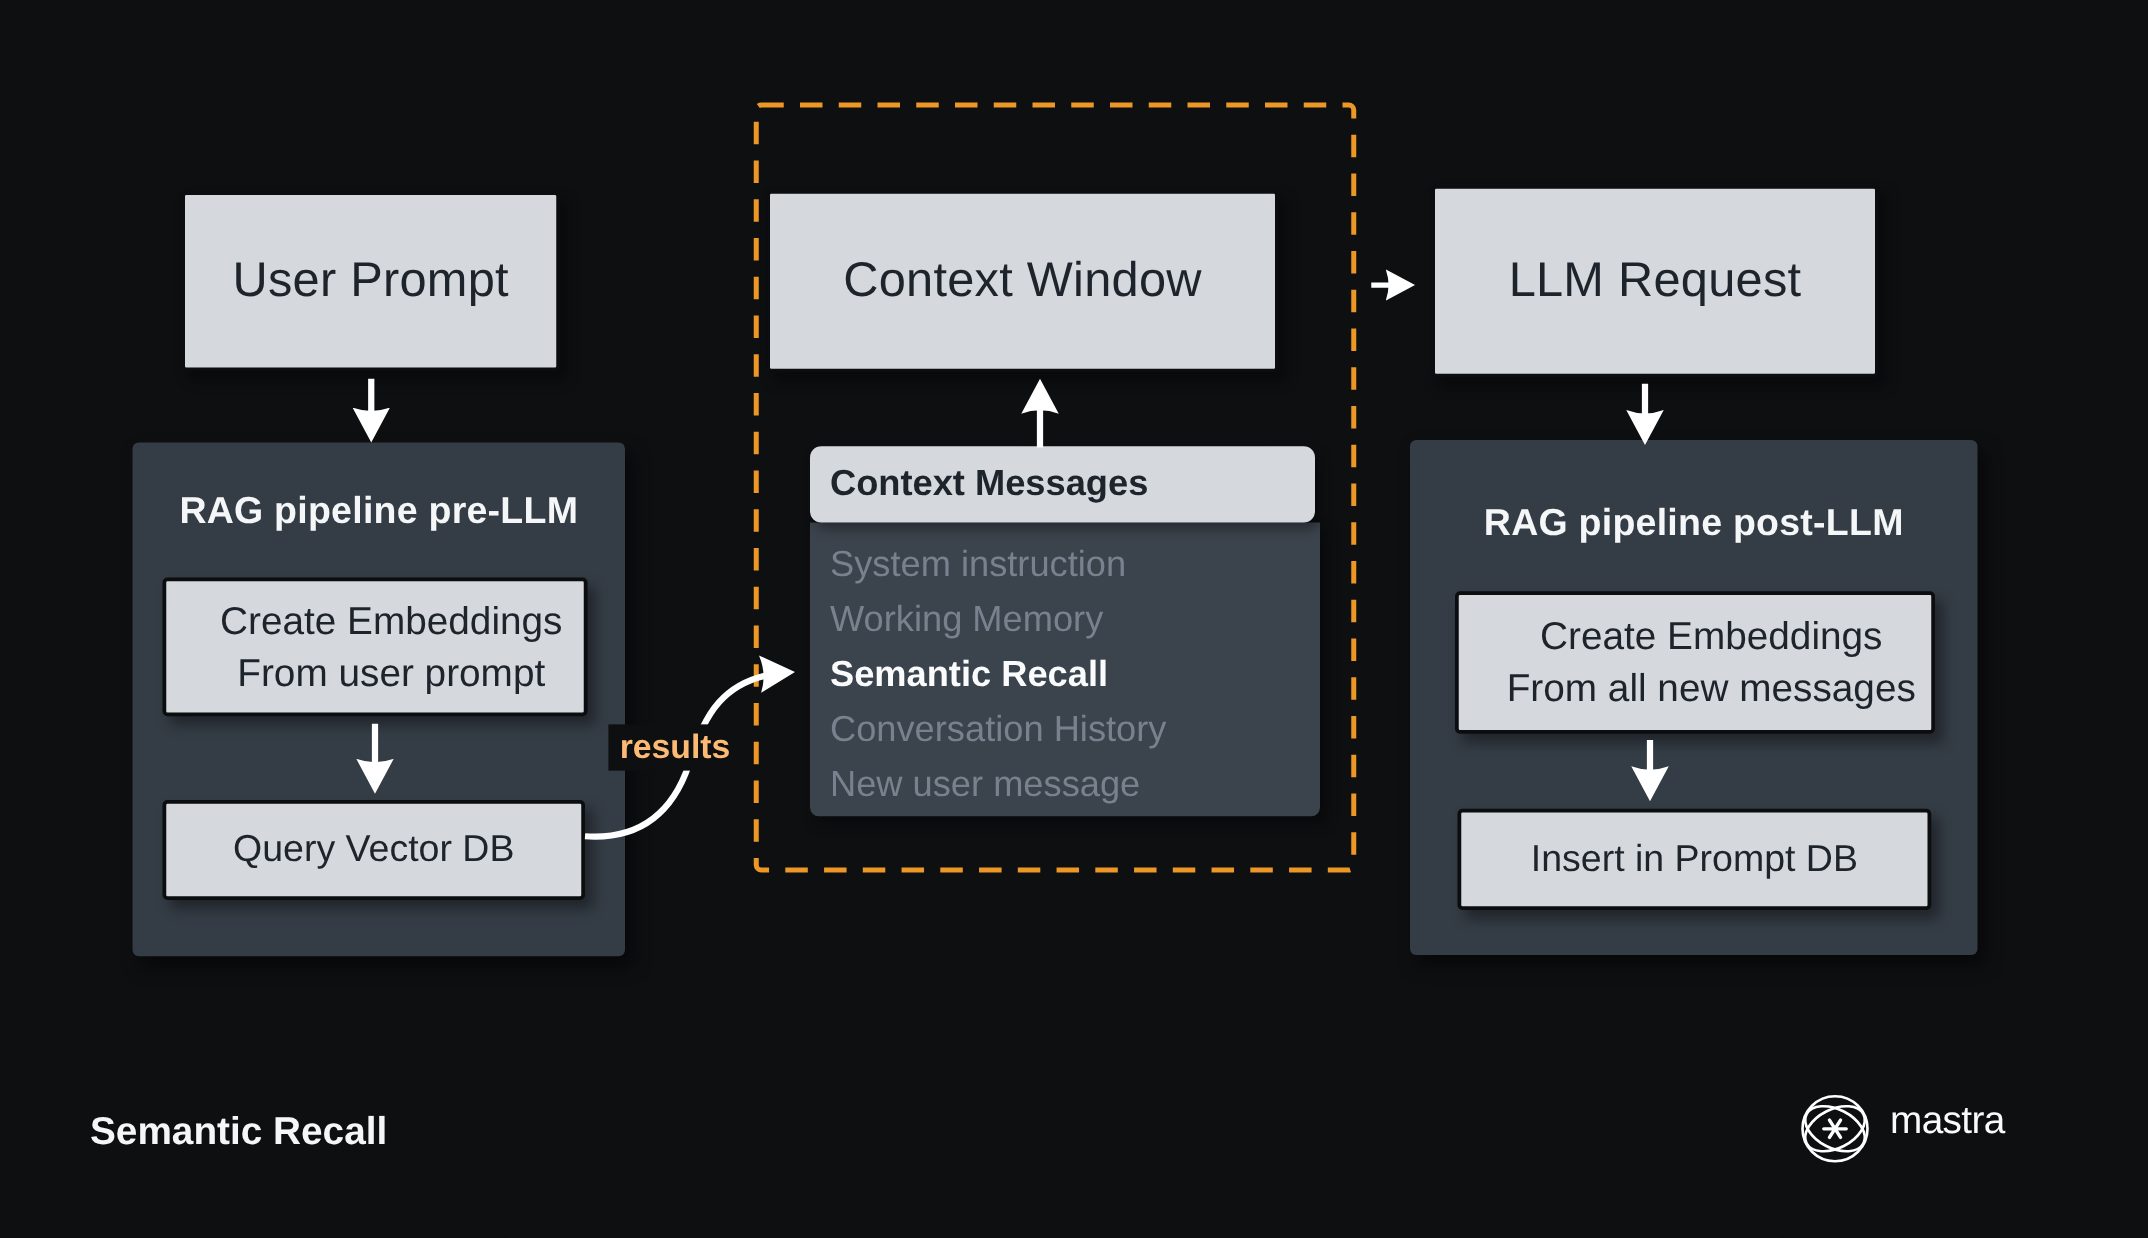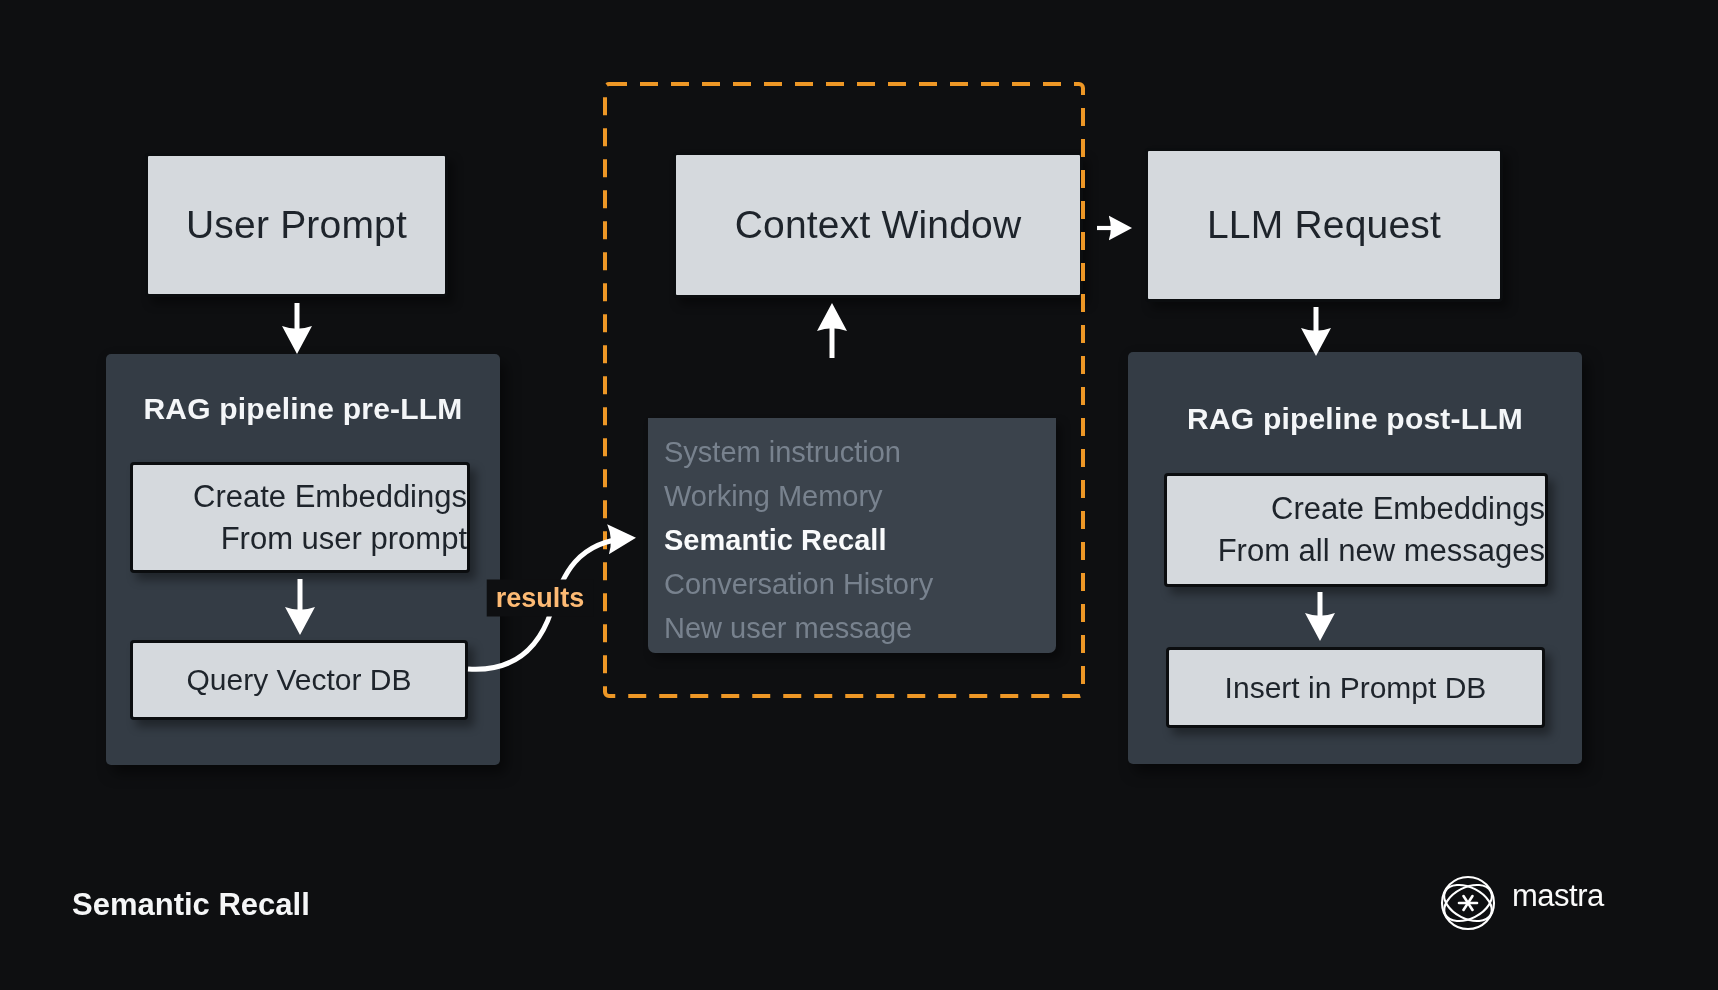--- a/index.html
+++ b/index.html
@@ -16,21 +16,21 @@
   }
   .node-title{justify-content:center;font-size:39px;letter-spacing:0.2px;}
   .container-dark{
     position:absolute;background:#343c45;border-radius:5px;z-index:1;
     box-shadow:6px 8px 14px rgba(0,0,0,0.5);
   }
   .container-title{
     position:absolute;left:0;width:100%;text-align:center;color:#f4f6f8;
     font-size:30px;font-weight:700;letter-spacing:0.2px;z-index:2;
   }
-  .two-line{flex-direction:column;align-items:flex-end;justify-content:center;
+  .two-line{flex-direction:column;align-items:center;justify-content:center;
     padding-left:26px;font-size:31px;line-height:42px;}
   .center-text{justify-content:center;font-size:30px;}
   .cm-header{
     position:absolute;background:#d5d9dd;border-radius:9px;color:#1e242b;
     display:flex;align-items:center;padding-left:16px;font-size:29px;font-weight:700;
     z-index:3;box-shadow:4px 5px 9px rgba(0,0,0,0.35);
   }
   .cm-panel{
     position:absolute;background:#3b434c;border-radius:0 0 7px 7px;z-index:2;
     padding:12px 0 0 16px;box-shadow:5px 6px 10px rgba(0,0,0,0.4);
@@ -76,24 +76,27 @@
     <div class="container-title" style="top:38px;">RAG pipeline pre-LLM</div>
     <div class="box-light two-line" style="left:24px;top:108px;width:340px;height:111px;">
       <span>Create Embeddings</span>
       <span>From user prompt</span>
     </div>
     <div class="box-light center-text" style="left:24px;top:286px;width:338px;height:80px;">
       <span>Query Vector DB</span>
     </div>
   </div>
 
-  <div class="box-light node-title" style="left:673px;top:152px;width:410px;height:146px;">
+  <div class="box-light node-title" style="left:613px;top:152px;width:410px;height:146px;">
     <span>Context Window</span>
   </div>
 
+  <div class="cm-header" style="left:648px;top:357px;width:404px;height:61px;">
+    <span>Context Messages</span>
+  </div>
 
   <div class="cm-panel" style="left:648px;top:418px;width:408px;height:235px;">
     <div class="cm-item">System instruction</div>
     <div class="cm-item">Working Memory</div>
     <div class="cm-item active">Semantic Recall</div>
     <div class="cm-item">Conversation History</div>
     <div class="cm-item">New user message</div>
   </div>
 
   <div class="edge-label" style="left:540px;top:598px;">results</div>

